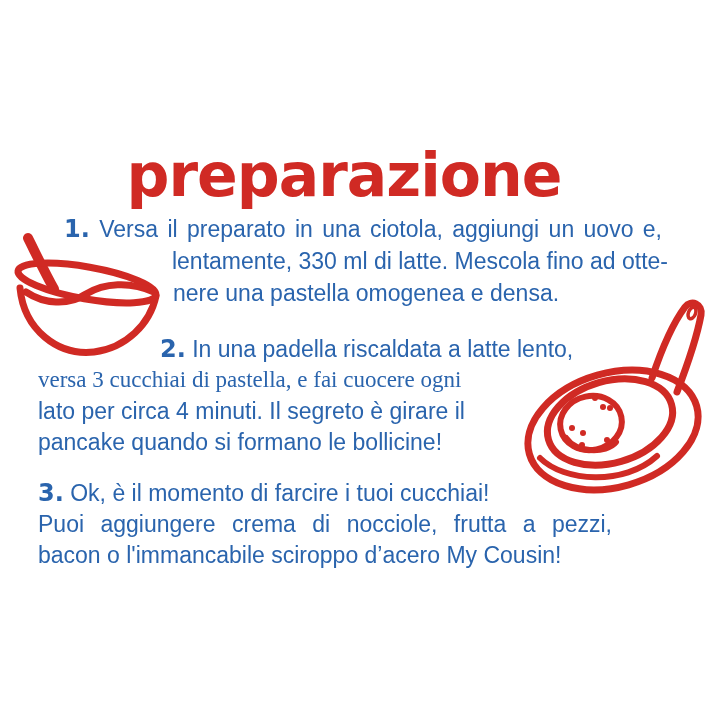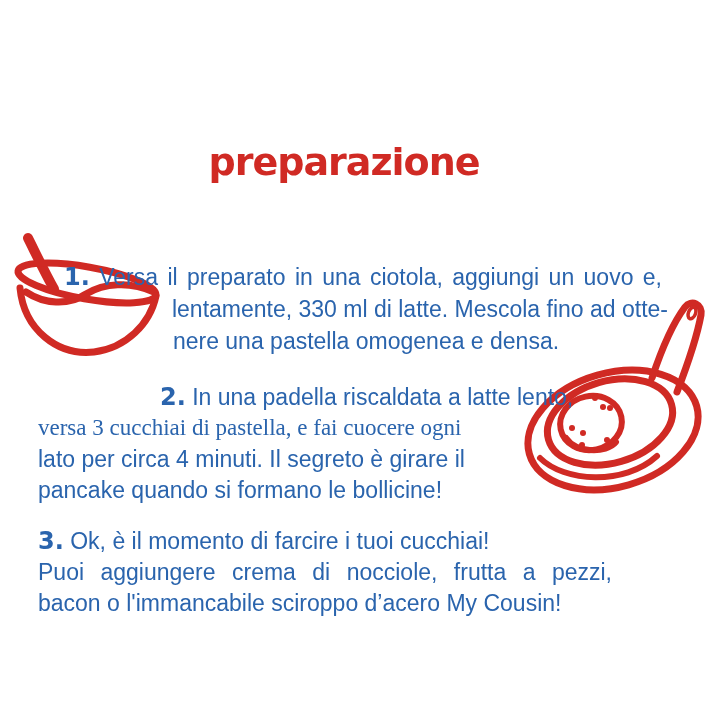--- a/index.html
+++ b/index.html
@@ -16,32 +16,31 @@
     font-family: "Liberation Sans", sans-serif;
   }
   .title {
     position: absolute;
     left: 0;
     top: 140px;
     width: 688px;
     text-align: center;
     font-family: "DejaVu Sans", sans-serif;
     font-weight: bold;
-    font-size: 38px;
+    font-size: 60px;
     letter-spacing: -1px;
     color: #d02a24;
     text-transform: lowercase;
   }
   .line {
     position: absolute;
     color: #2a64ad;
     font-size: 23px;
-    line-height: 38px;
+    line-height: 30px;
     white-space: nowrap;
-    margin-top: 44px;
   }
   .line.just {
     white-space: normal;
     text-align: justify;
     text-align-last: justify;
   }
   .line.center {
     white-space: normal;
     text-align: center;
   }

